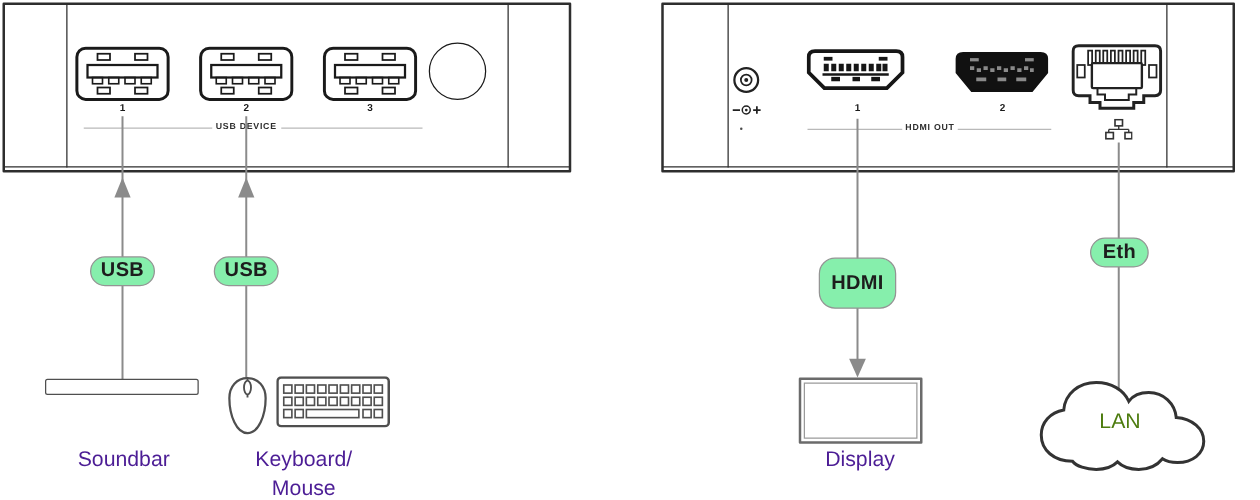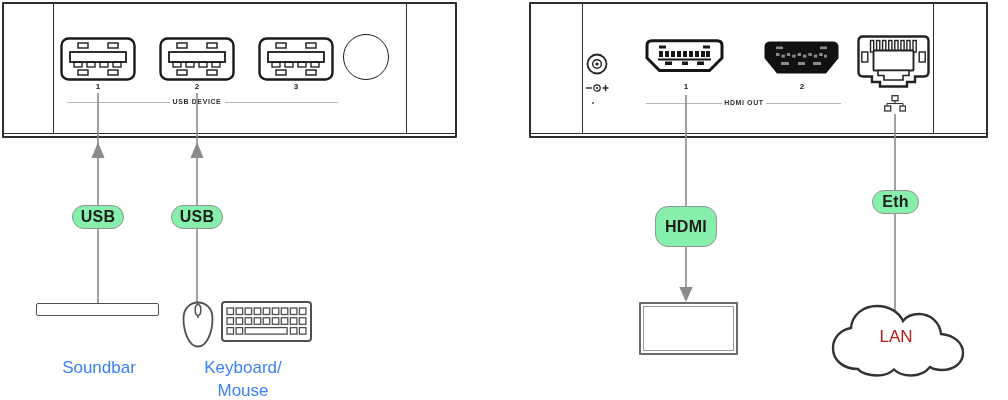--- a/index.html
+++ b/index.html
@@ -11,21 +11,21 @@
   .vdiv{position:absolute;width:0;border-left:1.5px solid #2e2e2e;z-index:2;}
   .portnum{position:absolute;font-size:8px;font-weight:700;color:#1a1a1a;text-align:center;z-index:3;}
   .grouptext{position:absolute;font-size:7px;font-weight:700;letter-spacing:.6px;color:#2e2e2e;
              text-align:center;white-space:nowrap;z-index:3;background:#fff;line-height:8px;}
   .flankline{position:absolute;height:0;border-top:1px solid #b9b9b9;z-index:2;}
   .lines-layer{position:absolute;left:0;top:0;z-index:5;pointer-events:none;}
   .pill{position:absolute;background:#86efac;border:1.5px solid #949494;border-radius:13px;
         box-sizing:border-box;display:flex;align-items:center;justify-content:center;
         font-size:16px;font-weight:700;color:#1d1d1d;letter-spacing:.3px;z-index:6;}
   .device{position:absolute;z-index:6;}
-  .devlabel{position:absolute;font-size:17px;color:#3b82f6;text-align:center;z-index:6;line-height:23px;}
+  .devlabel{position:absolute;font-size:17px;color:#4c1d95;text-align:center;z-index:6;line-height:23px;}
   .pre{white-space:pre-line;}
   .soundbar{background:#fff;border:1.6px solid #4f4f4f;border-radius:2px;box-sizing:border-box;}
   .displayouter{background:#fff;border:2px solid #6b6b6b;box-sizing:border-box;border-radius:1px;}
   .displayinner{position:absolute;left:2px;top:2px;right:2px;bottom:2px;border:1.2px solid #9a9a9a;}
   .tinydot{position:absolute;width:2px;height:2px;background:#4a4a4a;border-radius:50%;z-index:3;}
   .circlebtn{position:absolute;width:46px;height:46px;border:1.6px solid #1a1a1a;border-radius:50%;
              background:#fff;box-sizing:border-box;z-index:3;}
 </style>
 </head>
 <body>
@@ -229,19 +229,20 @@
       <rect x="69.4" y="26.6" width="6.5" height="6.5"></rect>
         <rect x="78.4" y="26.6" width="6.5" height="6.5"></rect>
     </g>
   </svg>
   <div class="devlabel pre" style="left:183px;top:356px;width:120px">Keyboard/
 Mouse</div>
 
   <div class="device displayouter" style="left:639px;top:302px;width:99px;height:53px">
     <div class="displayinner"></div>
   </div>
+  <div class="devlabel" style="left:628px;top:356px;width:120px">Display</div>
 
   <svg class="device" style="left:829px;top:298px" width="139" height="80" viewBox="0 0 139 80">
     <path d="M29,71 C14,71 4,62 4,50 C4,40 11,32 22,30 C23,17 34,8 48,8 C60,8 70,14 74,23 C77,19 83,16 90,16 C102,16 111,25 112,36 C125,37 134,45 134,55 C134,65 125,72 113,72 C108,72 104,71 101,69 C97,74 90,77.5 82,77.5 C75,77.5 69,75.5 65,71.5 C61,75.5 55,77.5 48,77.5 C40,77.5 32,75 29,71 Z" fill="#fff" stroke="#333" stroke-width="2.4"></path>
   </svg>
-  <div class="devlabel" style="left:866px;top:325px;width:60px;color:#b91c1c">LAN</div>
+  <div class="devlabel" style="left:866px;top:325px;width:60px;color:#4d7c0f">LAN</div>
 
 </div>
 
 </body></html>

